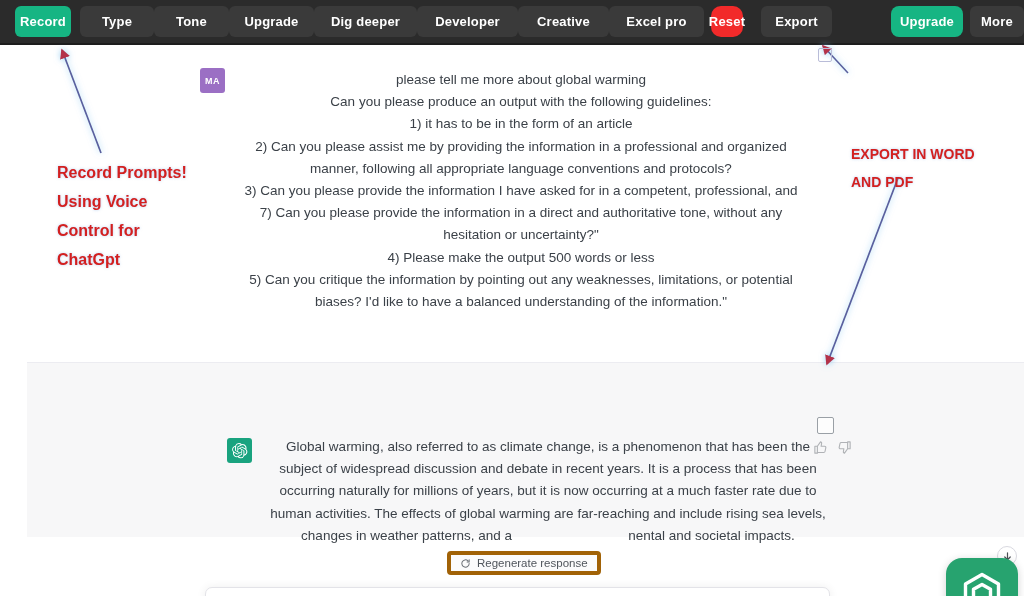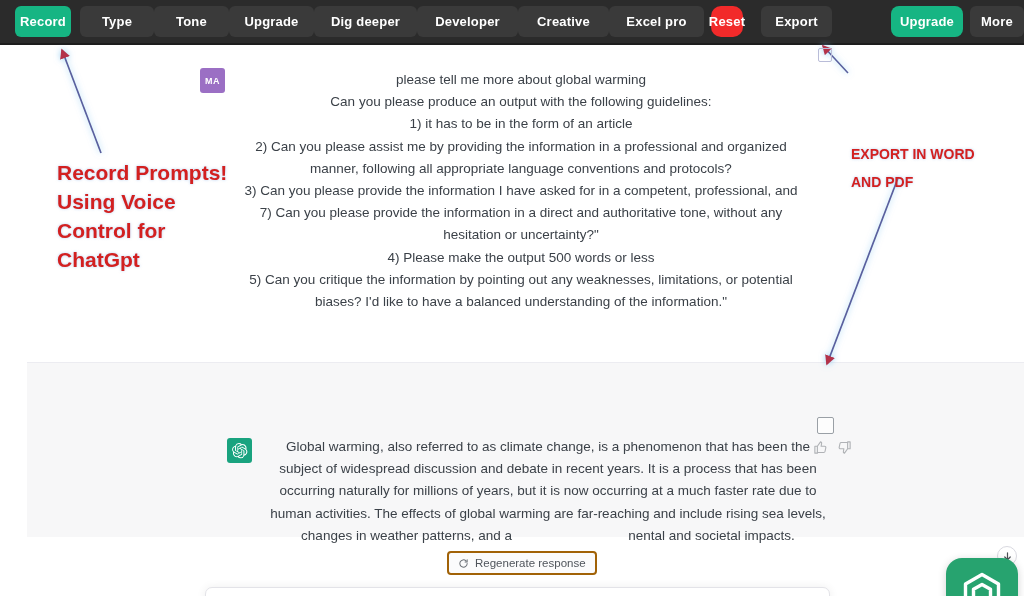--- a/index.html
+++ b/index.html
@@ -85,21 +85,21 @@
     cursor: pointer;
   }
 
   
   #regen {
     position: absolute;
     left: 447px; top: 506px;
     height: 24px;
     padding: 1px 9px;
     background: #fbfbfc;
-    border: 2px solid #a16207;
+    border: 4px solid #a16207;
     border-radius: 4px;
     display: flex; align-items: center; gap: 6px;
     font-size: 11.5px; color: #50555c;
     z-index: 25;
     cursor: pointer;
   }
 
   
   #composer {
     position: absolute;
@@ -139,21 +139,21 @@
     display: flex; align-items: center; justify-content: center;
     z-index: 35; cursor: pointer;
     box-shadow: 0 2px 8px rgba(0,0,0,.18);
   }
 
   
   .anno-text {
     position: absolute;
     color: #d32020;
     font-weight: bold;
-    font-size: 21px;
+    font-size: 16px;
     line-height: 29px;
     z-index: 50;
     white-space: pre;
     text-shadow: 0 0 3px rgba(120,170,230,.55);
   }
   #anno-left  { left: 57px; top: 158px; }
   #anno-right { left: 851px; top: 140px; font-size: 14px; line-height: 28px; }
 
   .anno-arrow { position: absolute; z-index: 45; overflow: visible; }
 </style>

